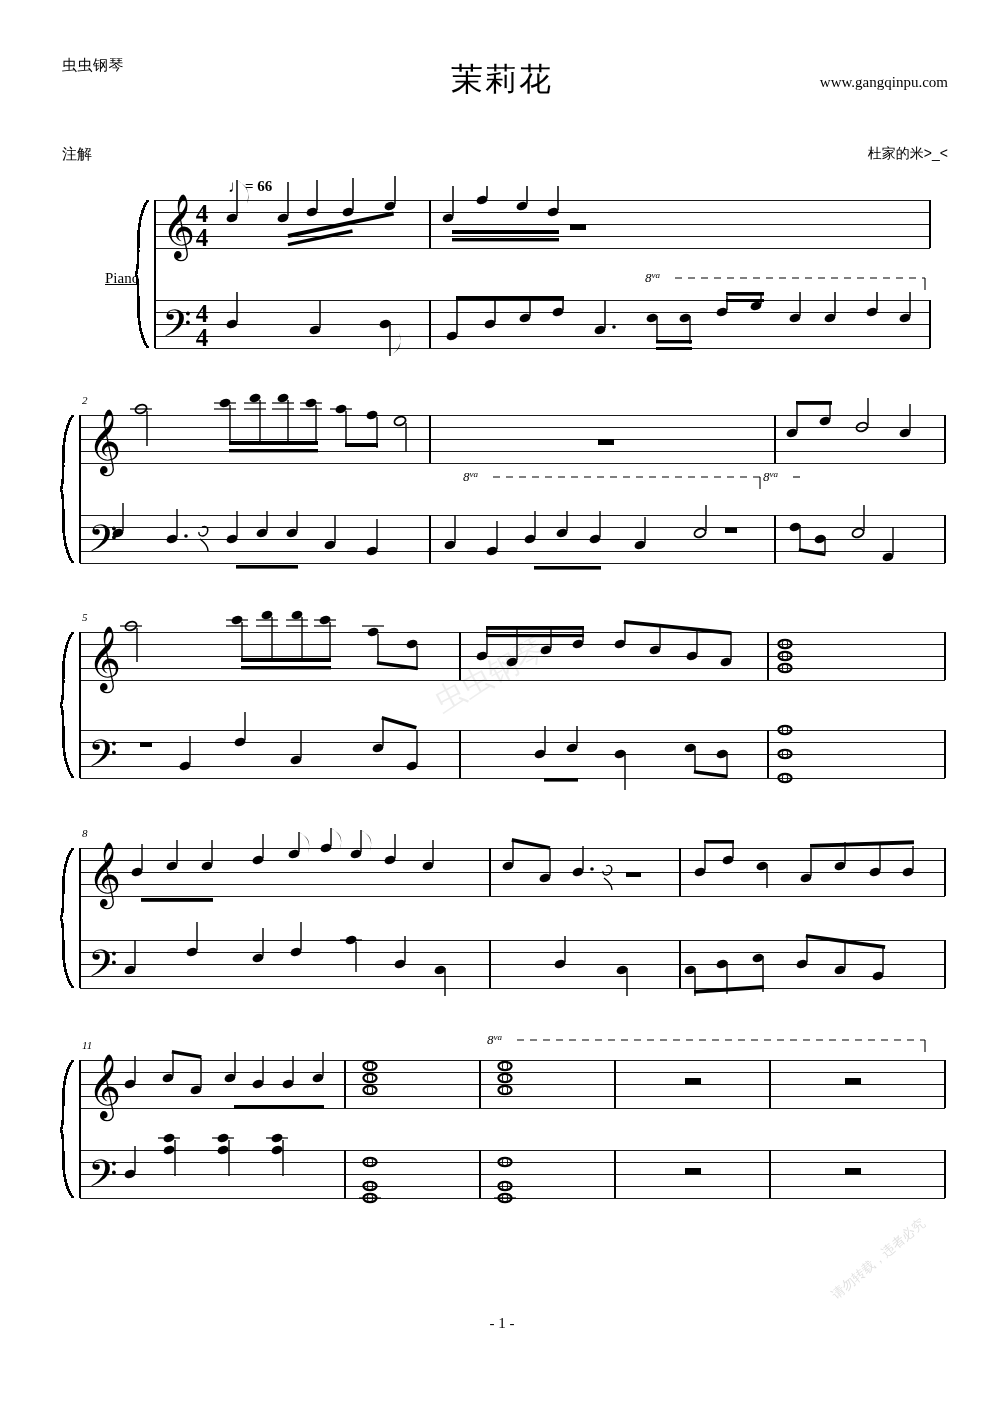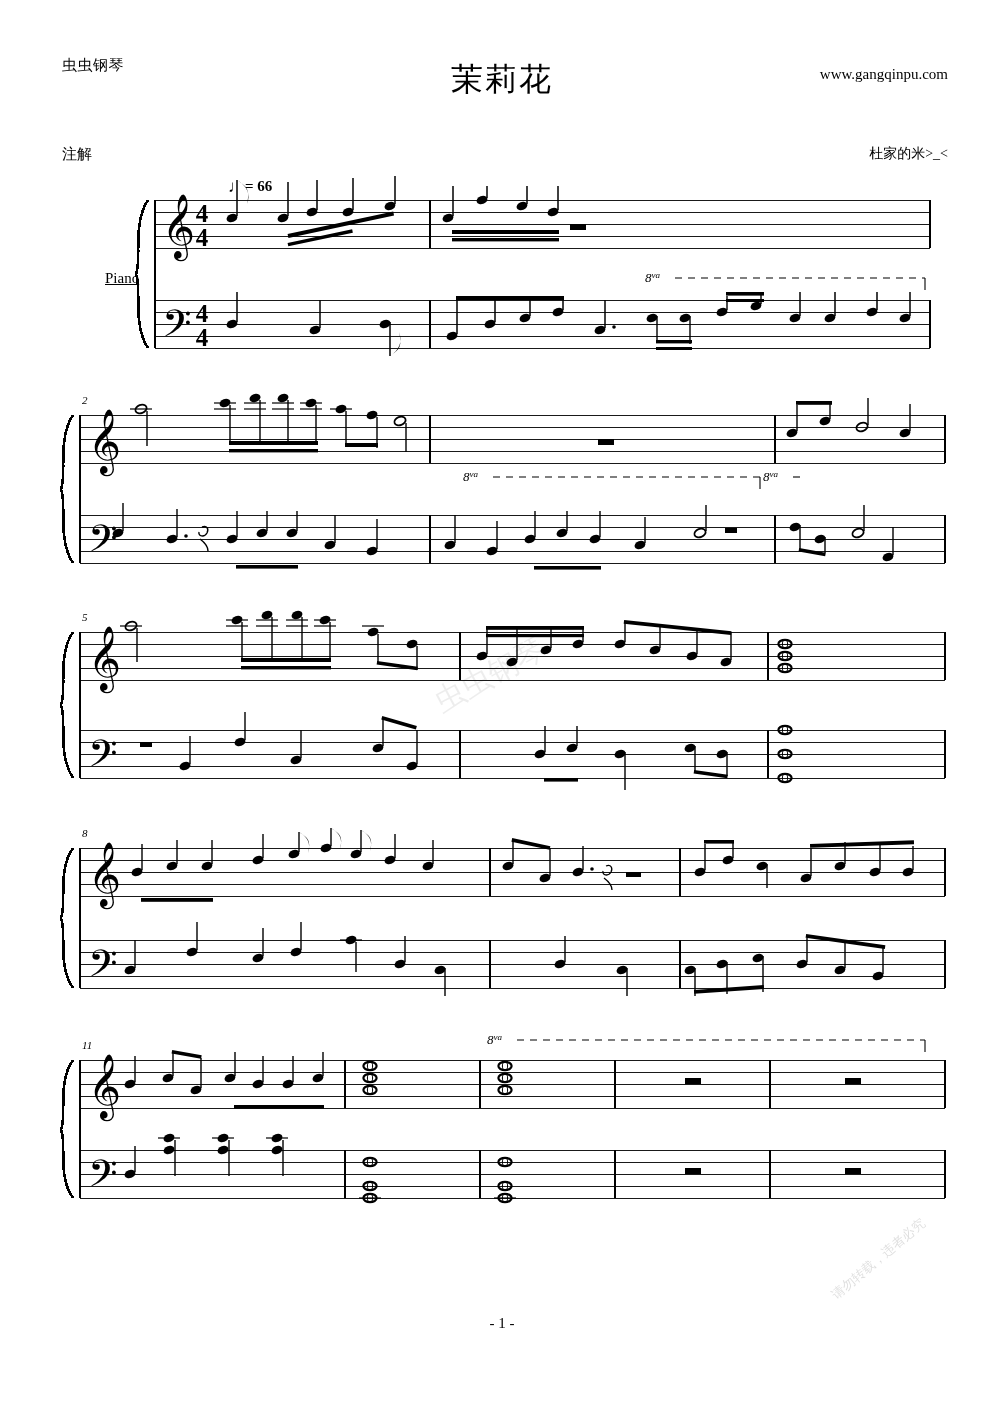--- a/index.html
+++ b/index.html
@@ -27,21 +27,21 @@
   
   .hdr-left {
     position: absolute;
     left: 62px; top: 56px;
     font-size: 15px;
     font-family: "DejaVu Sans", sans-serif;
     letter-spacing: 0.5px;
   }
   .hdr-right {
     position: absolute;
-    right: 56px; top: 66px;
+    right: 56px; top: 74px;
     font-size: 15px;
     font-family: "Liberation Serif", serif;
     text-align: right;
   }
   .title {
     position: absolute;
     left: 0; right: 0; top: 58px;
     text-align: center;
     font-size: 32px;
     font-family: "DejaVu Sans", sans-serif;
@@ -50,21 +50,21 @@
   .subtitle-left {
     position: absolute;
     left: 62px; top: 145px;
     font-size: 15px;
     font-family: "DejaVu Sans", sans-serif;
   }
   .subtitle-right {
     position: absolute;
     right: 56px; top: 145px;
     font-size: 14px;
-    font-family: Liberation Serif, serif;
+    font-family: Liberation Sans, sans-serif;
   }
   .tempo {
     position: absolute;
     left: 228px; top: 176px;
     font-size: 15px;
     font-weight: bold;
     font-family: "Liberation Serif", serif;
   }
   .tempo .qnote {
     font-size: 17px;

